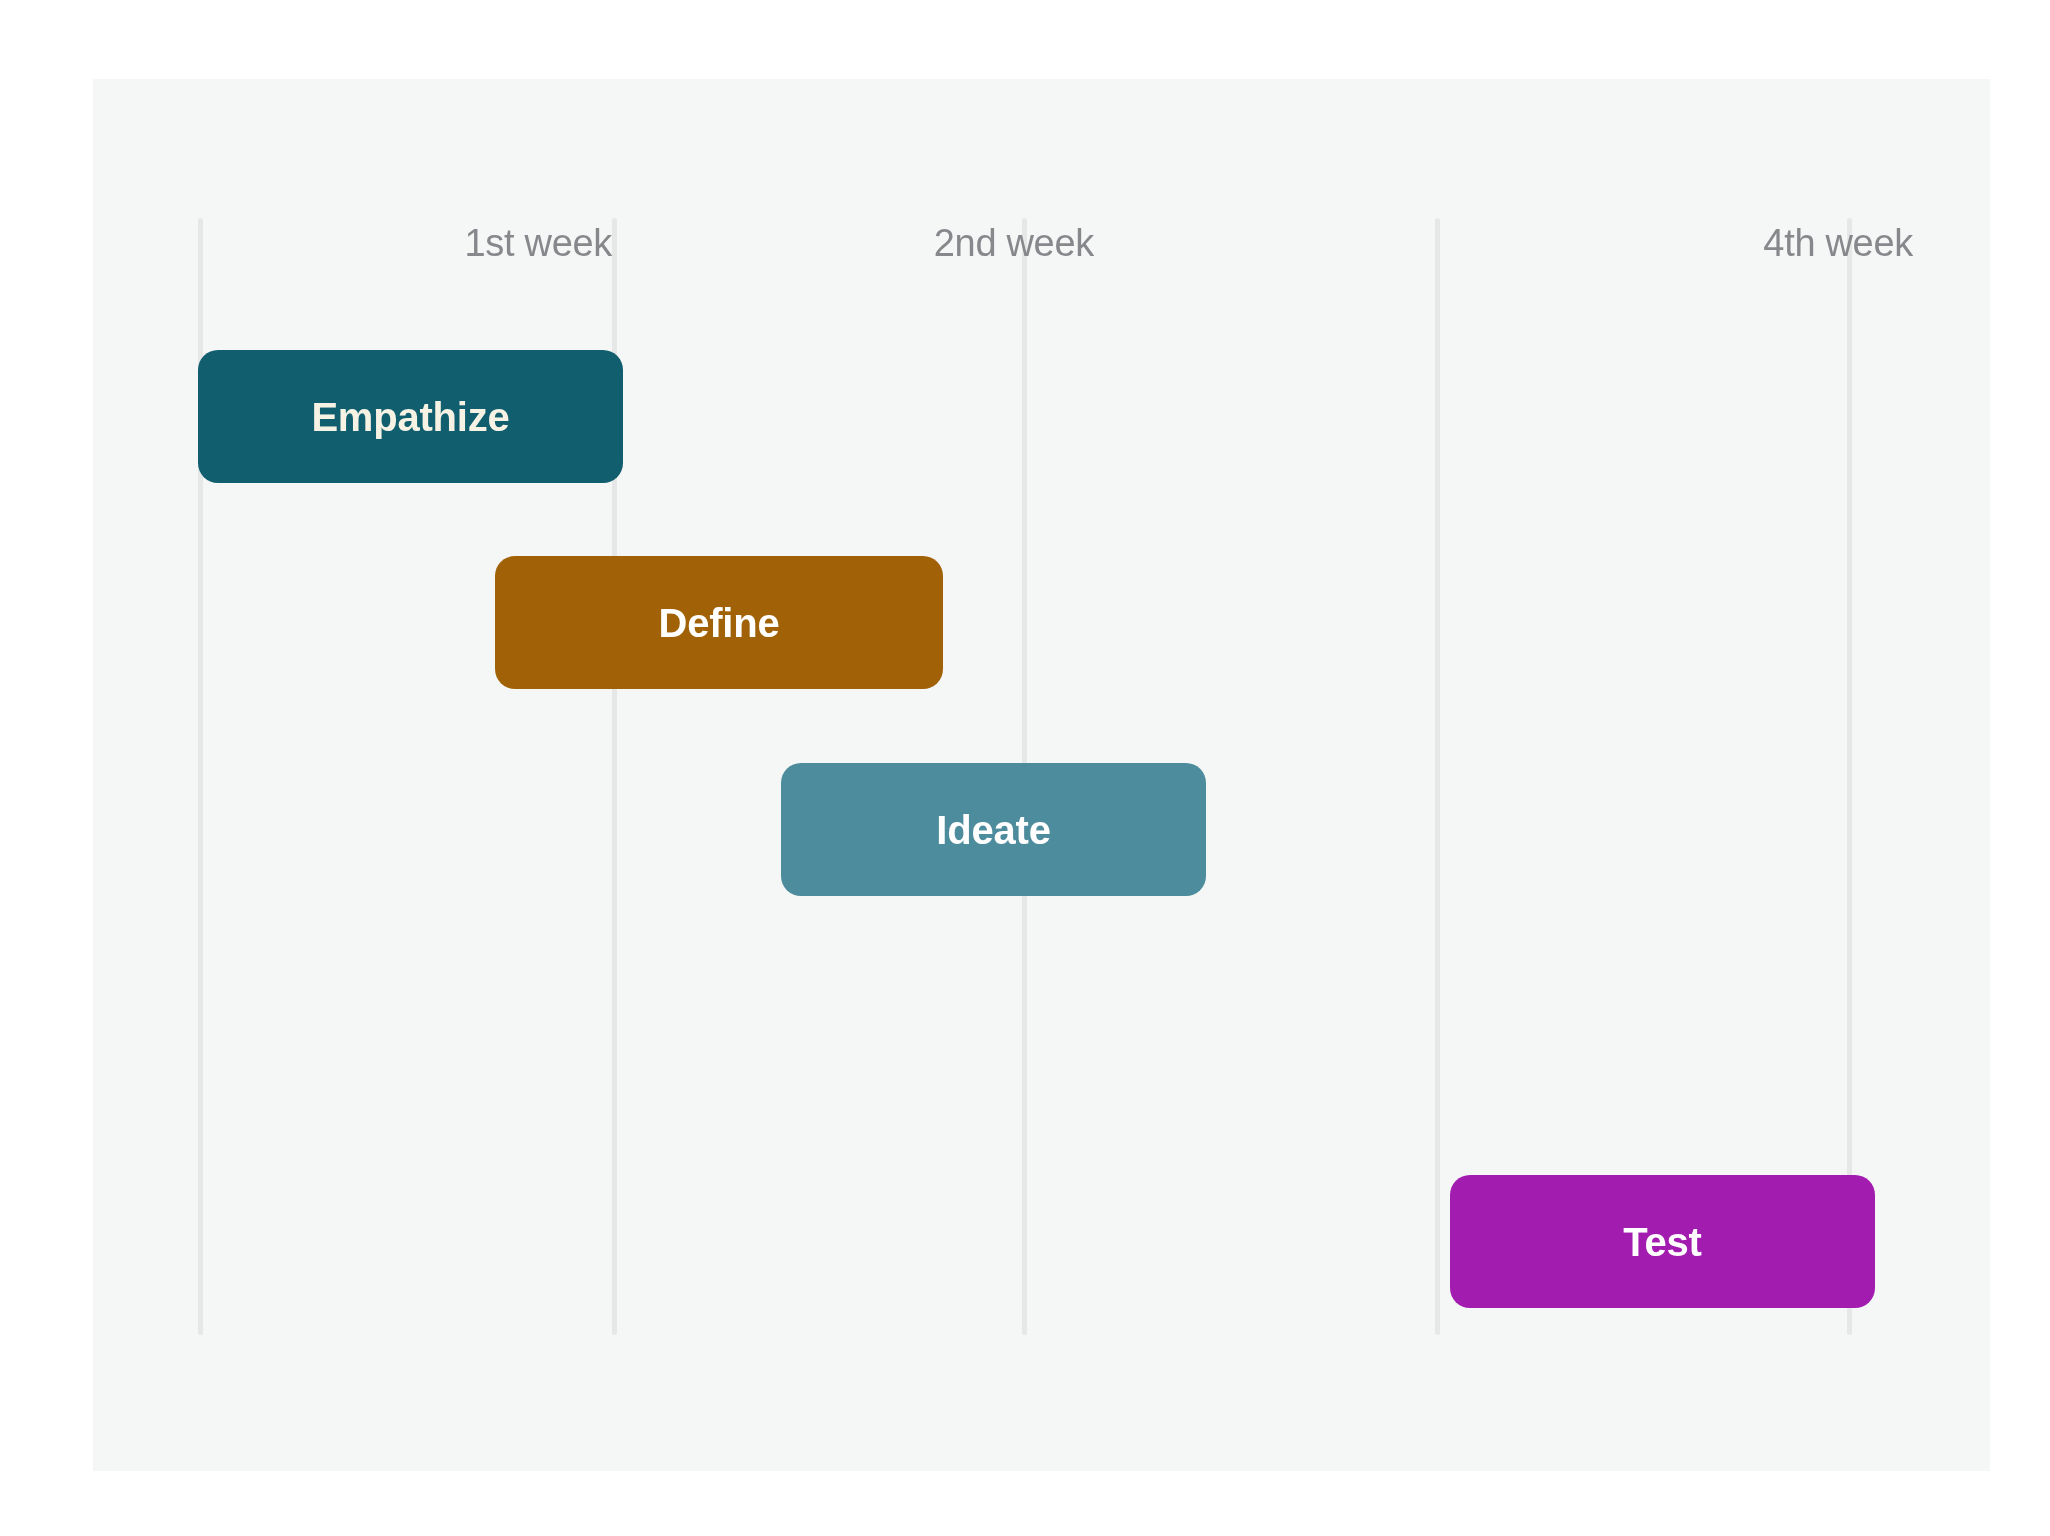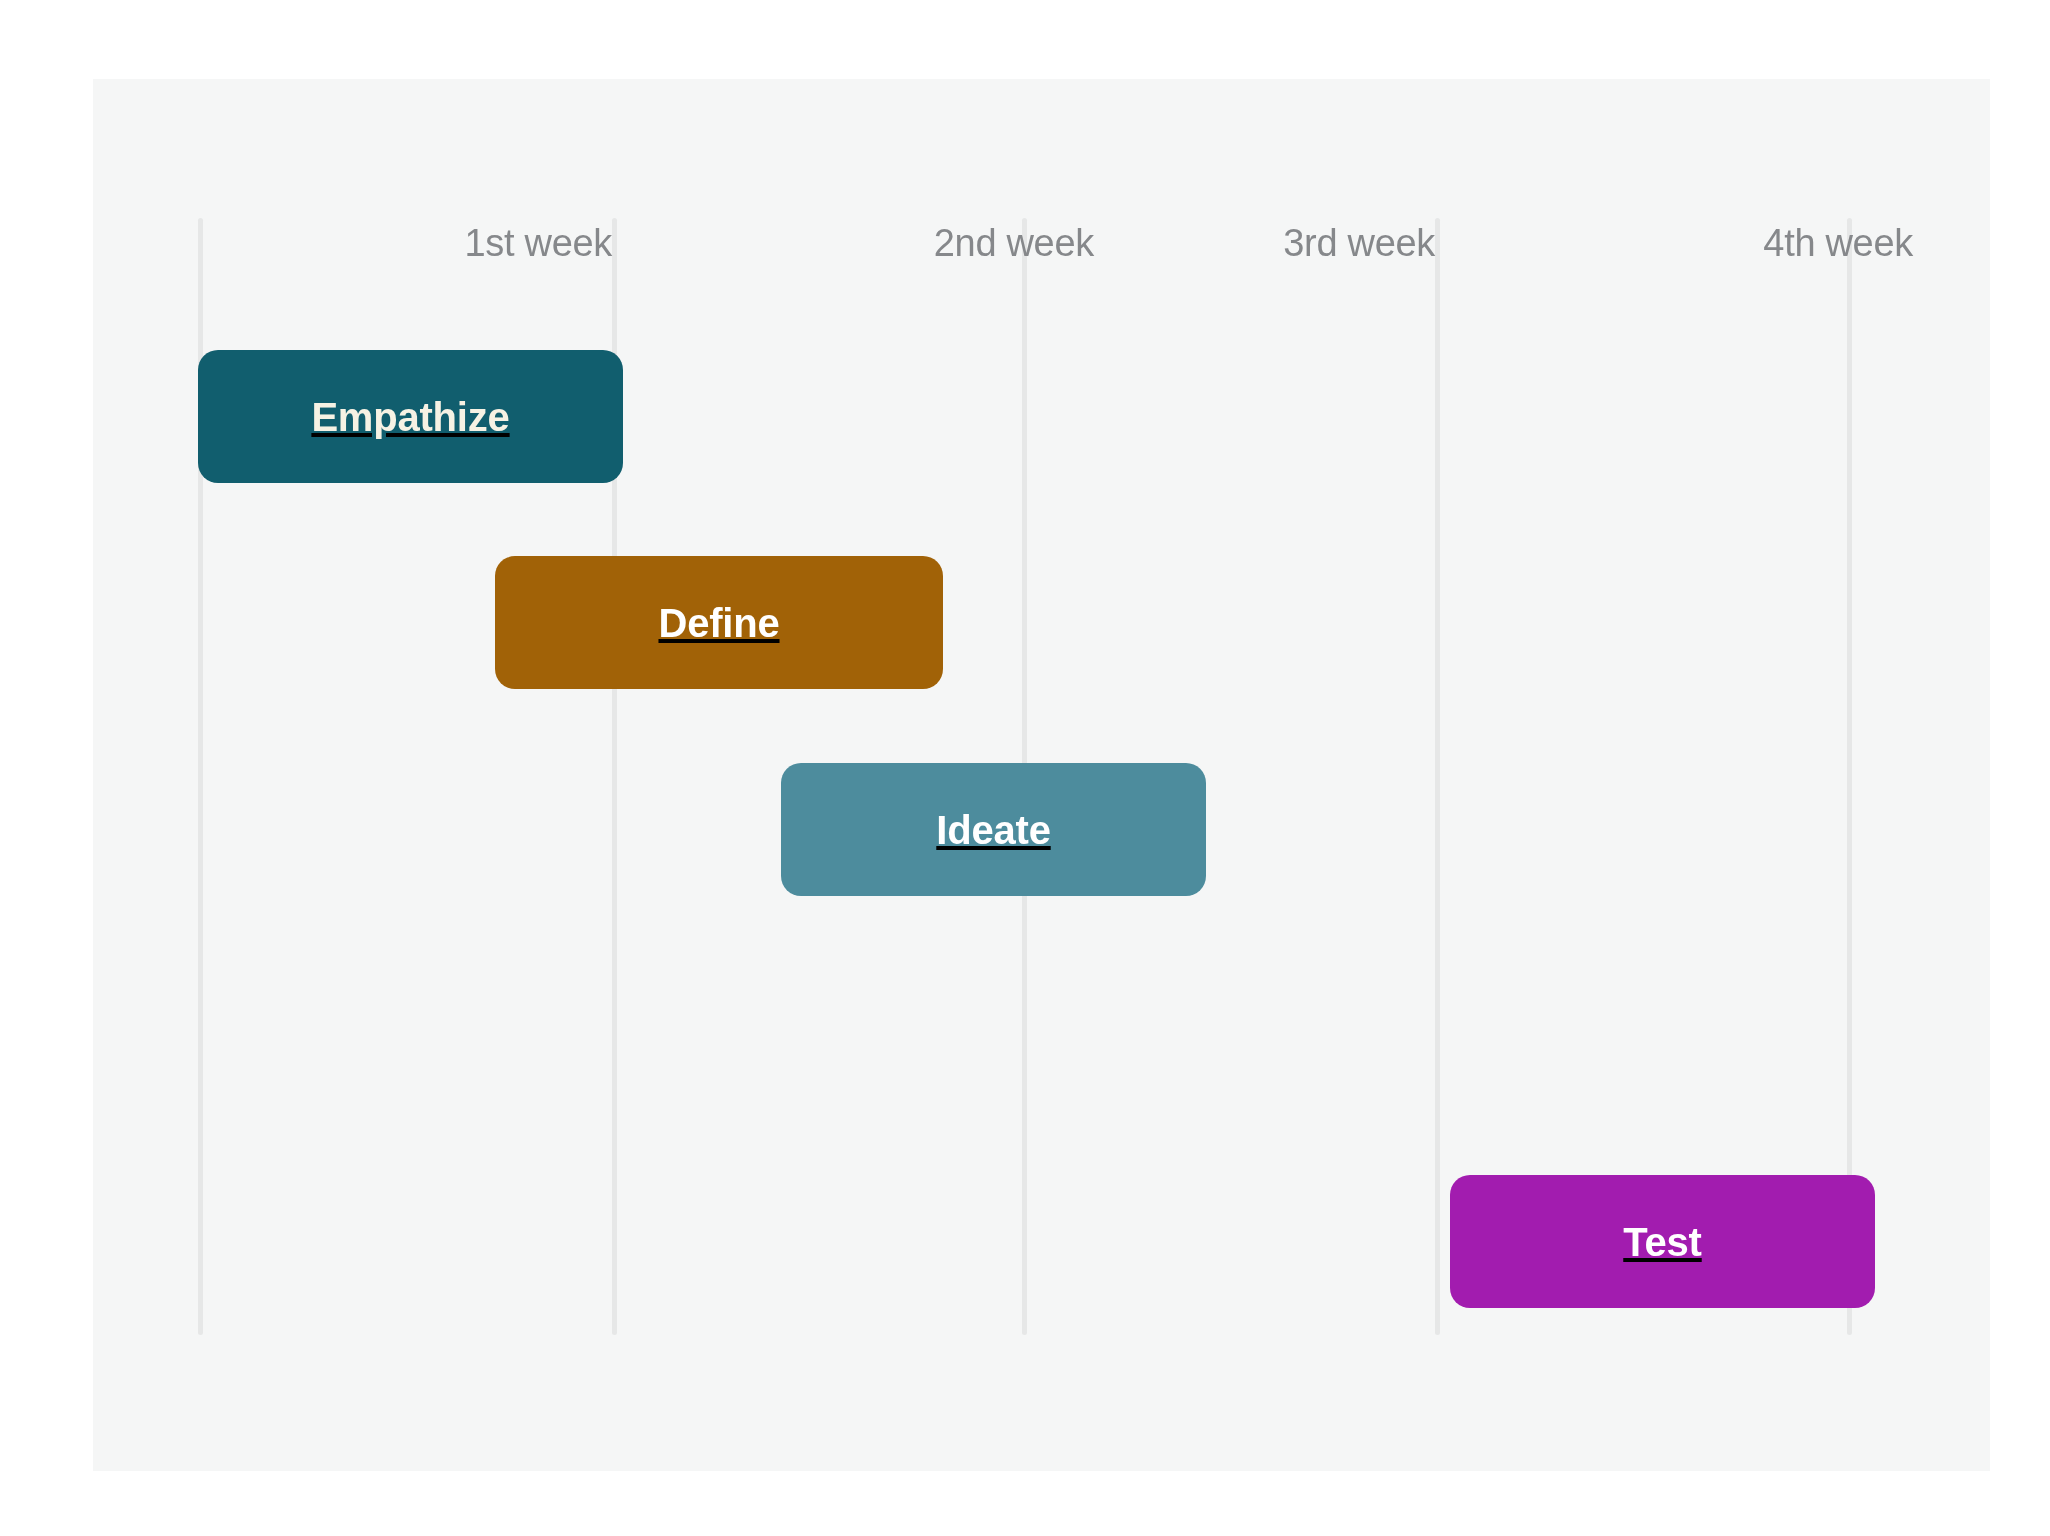--- a/index.html
+++ b/index.html
@@ -74,21 +74,20 @@
     width: 100%;
     height: 100%;
   }
   .task-bar {
     position: absolute;
     border-radius: 20px;
     display: flex;
     align-items: center;
     justify-content: center;
     box-sizing: border-box;
-    text-decoration: underline;
   }
   .task-bar-label {
     font-size: 40px;
     font-weight: 700;
     letter-spacing: -0.2px;
     line-height: 1;
     white-space: nowrap;
     user-select: none;
   }
 </style>
@@ -102,21 +101,20 @@
       <div class="gridline" style="left:105px; top:139px; height:1117px;"></div>
       <div class="gridline" style="left:519px; top:139px; height:1117px;"></div>
       <div class="gridline" style="left:929px; top:139px; height:1117px;"></div>
       <div class="gridline" style="left:1342px; top:139px; height:1117px;"></div>
       <div class="gridline" style="left:1754px; top:139px; height:1117px;"></div>
     </div>
 
     <div class="week-labels">
       <div class="week-label" style="left:105px; top:145px; width:414px;">1st week</div>
       <div class="week-label" style="left:519px; top:145px; width:482px;">2nd week</div>
-      <div class="week-label" style="left:929px; top:145px; width:413px;">3rd week</div>
       <div class="week-label" style="left:1408px; top:145px; width:412px;">4th week</div>
     </div>
 
     <div class="bars-layer">
 
       <div class="task-bar" style="left:105px; top:271px; width:425px; height:133px; background:#115e6e;">
         <span class="task-bar-label" style="color:#f6f2e4;">Empathize</span>
       </div>
 
       <div class="task-bar" style="left:402px; top:477px; width:448px; height:133px; background:#a16207;">

